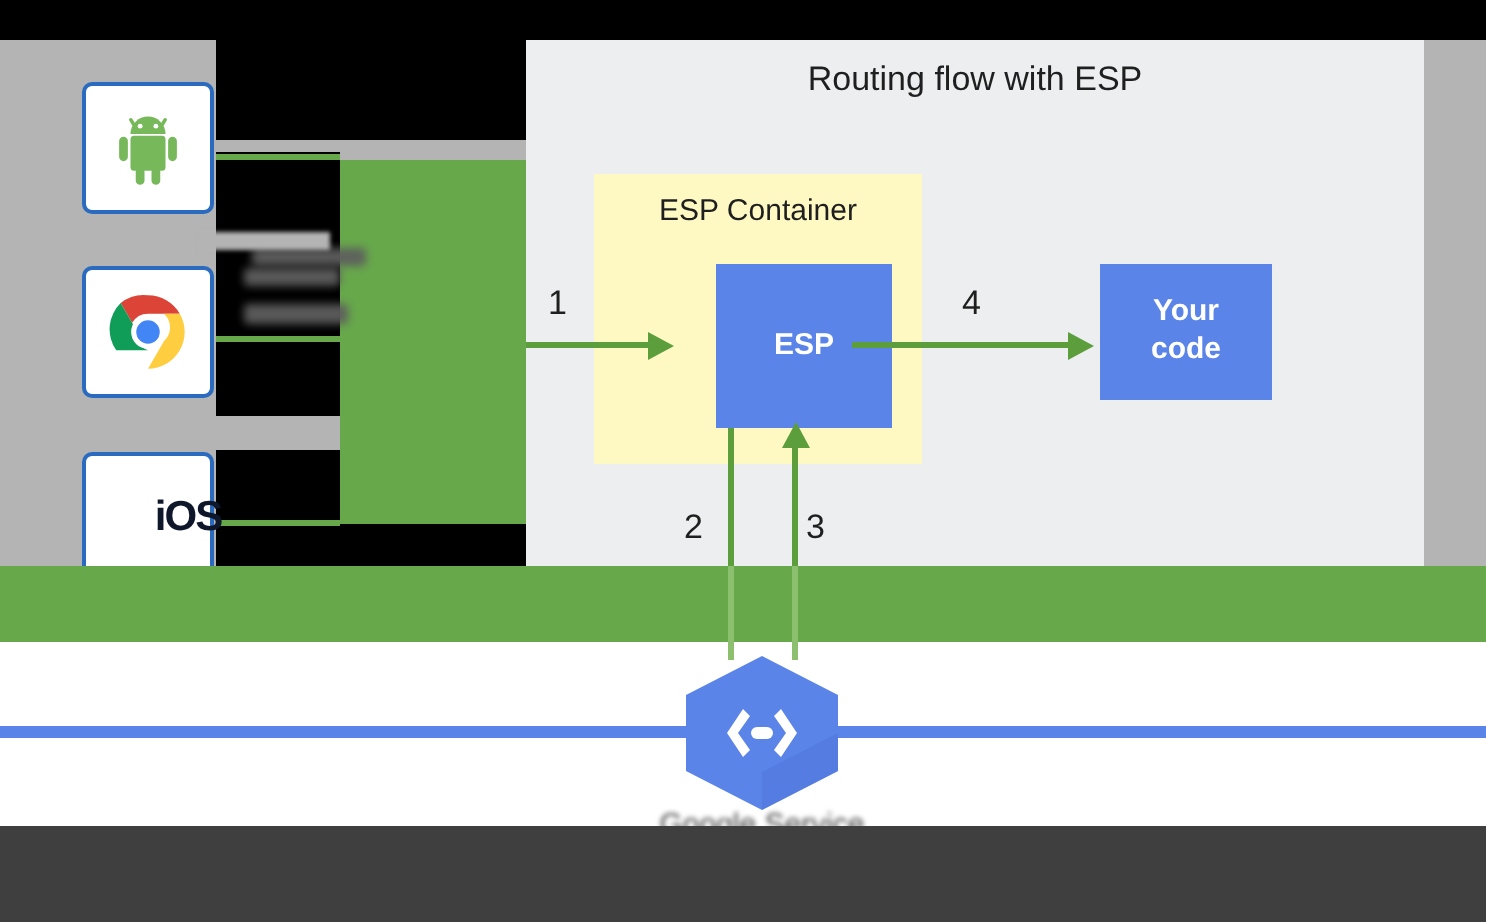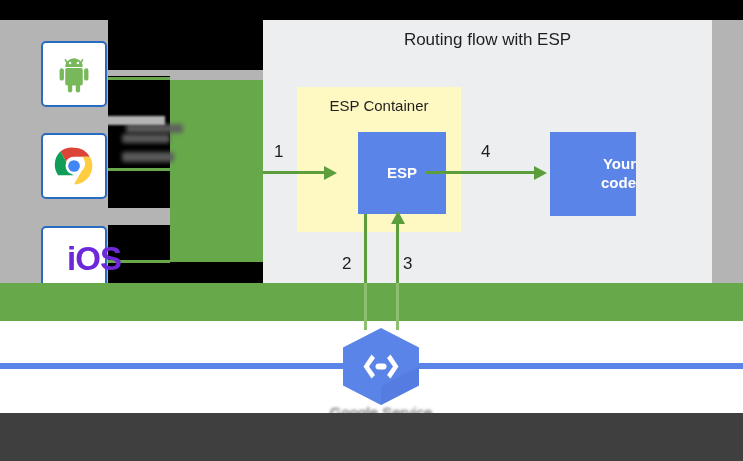--- a/index.html
+++ b/index.html
@@ -73,22 +73,22 @@
     border: 2px solid #2a6bbf;
     border-radius: 5px;
     box-sizing: border-box;
     display: flex;
     align-items: center;
     justify-content: center;
   }
   .ios-text {
     font-family: "Liberation Sans", sans-serif;
     font-weight: bold;
-    font-size: 33px;
-    color: #6d28d9;
+    font-size: 21px;
+    color: #0f172a;
     letter-spacing: -1px;
     margin-left: 40px;
   }
 
   
   .stub { background: #67a84b; height: 3px; }
 
   
   #panel {
     left: 263px; top: 20px; width: 449px; height: 263px;
@@ -221,21 +221,21 @@
   <div class="abs" id="panel"></div>
   <div class="abs" id="panel-title">Routing flow with ESP</div>
 
   <div class="abs sub-container" style="left:297px; top:87px; width:164px; height:145px;">
     <div class="sub-title">ESP Container</div>
   </div>
   <div class="abs blue-box" style="left:338px; top:132px; width:88px; height:82px;margin-left:20px;">
     <span>ESP</span>
   </div>
 
-  <div class="abs blue-box" style="left:550px; top:132px; width:86px; height:84px; flex-direction:column;align-items:flex-end;">
+  <div class="abs blue-box" style="left:550px; top:132px; width:86px; height:68px; flex-direction:column;">
     <span>Your</span>
     <span>code</span>
   </div>
 
   <div class="abs hline" style="left:263px; top:171px; width:62px;"></div>
   <div class="abs arrowhead-right" style="left:324px; top:166px;"></div>
   <div class="abs step-num" style="left:274px; top:142px;">1</div>
 
   <div class="abs hline" style="left:426px; top:171px; width:110px;"></div>
   <div class="abs arrowhead-right" style="left:534px; top:166px;"></div>

